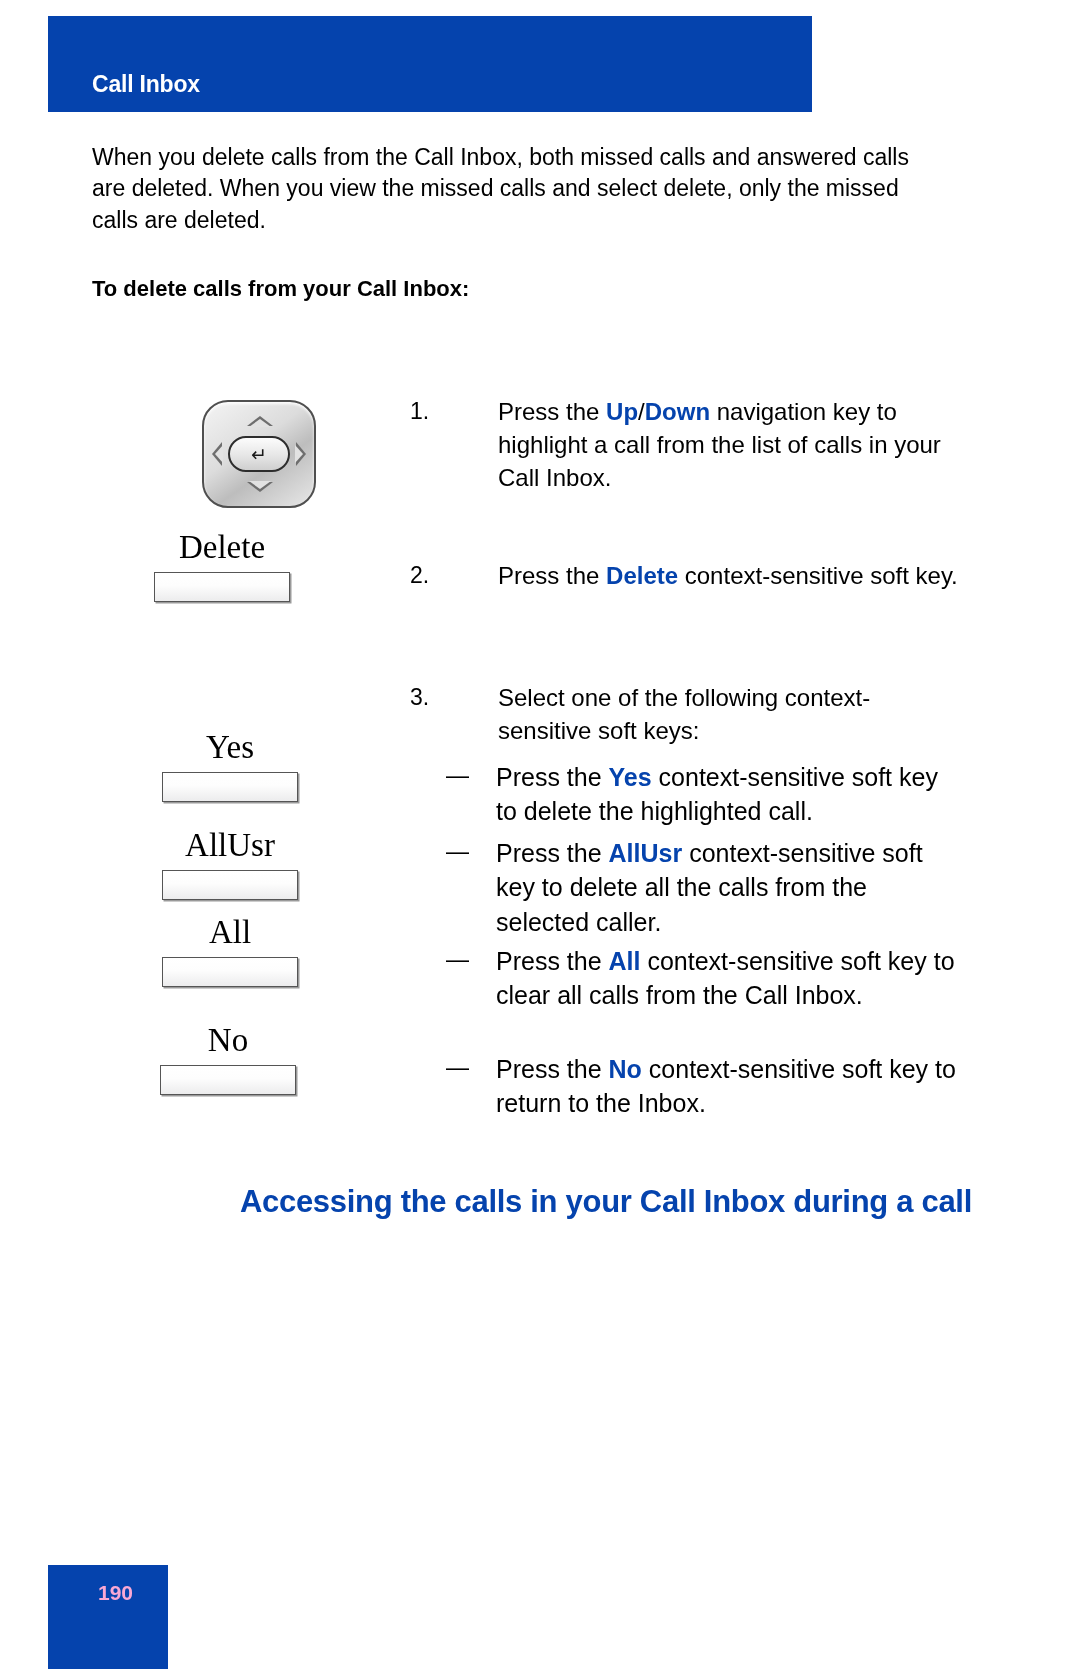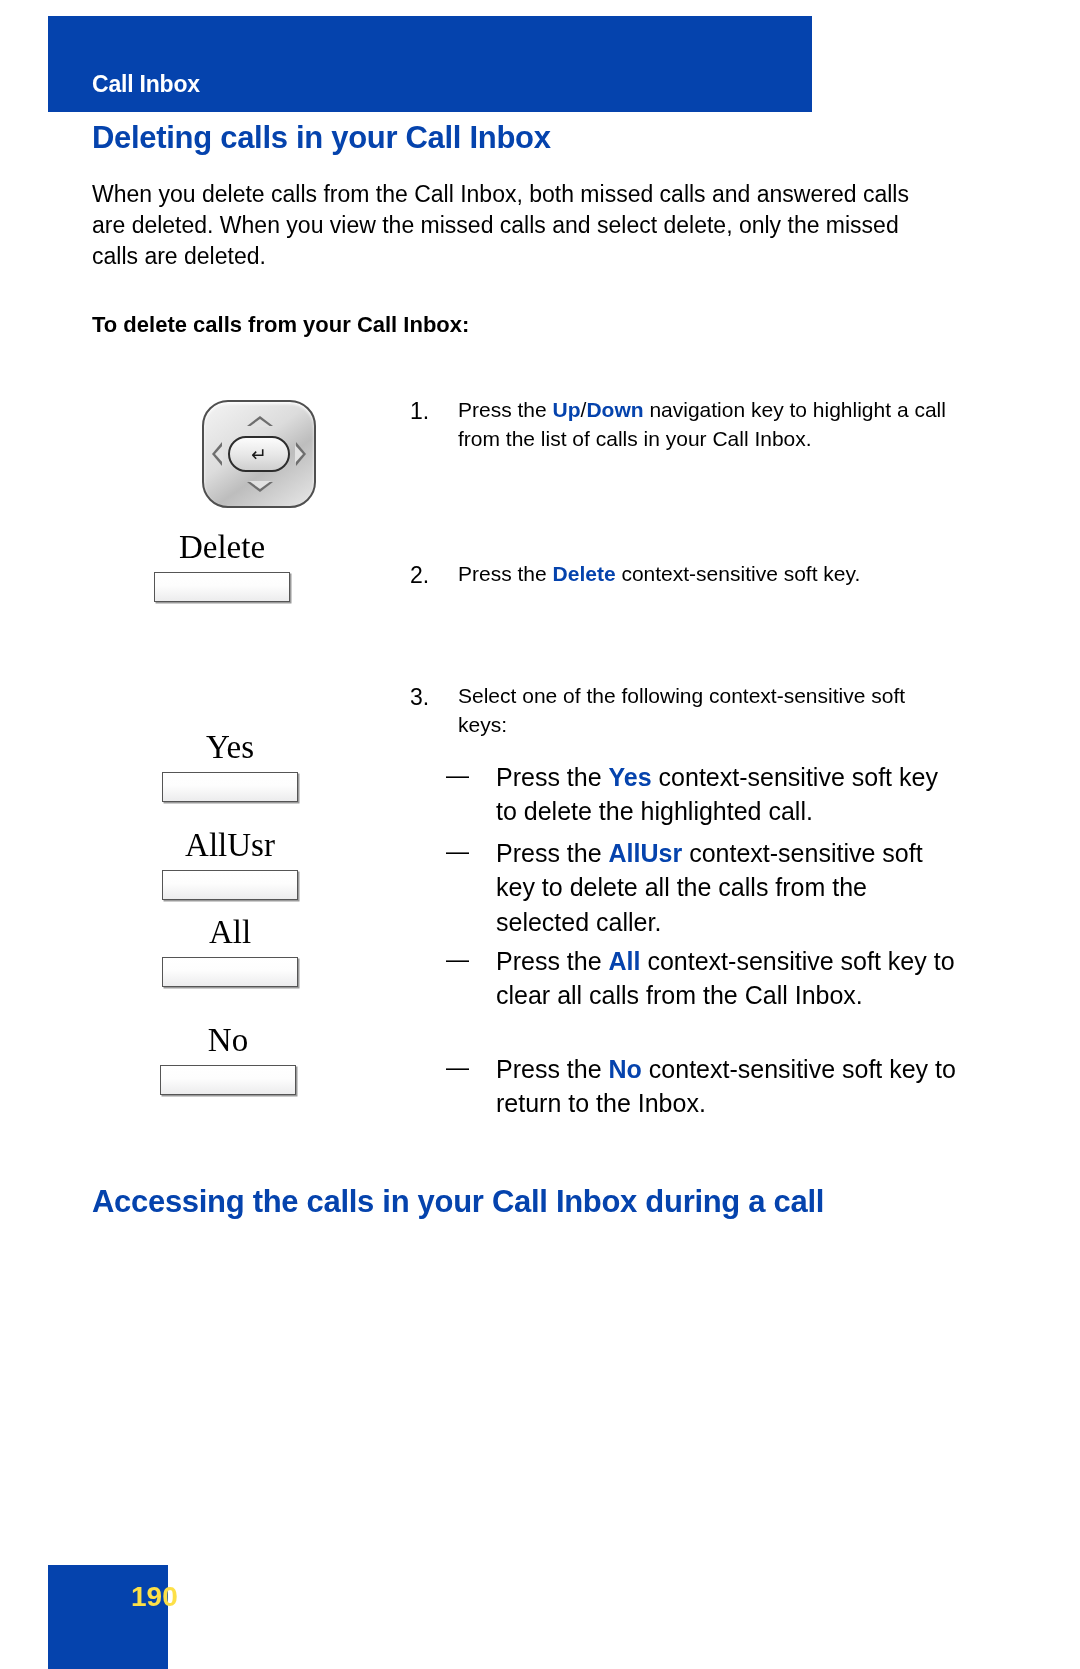--- a/index.html
+++ b/index.html
@@ -214,23 +214,24 @@
   }
   .step .num {
     width: 48px;
     flex: 0 0 48px;
     font-size: 23px;
     color: #000;
     line-height: 1.37;
   }
   .step .txt {
     flex: 1 1 auto;
-    font-size: 21px;
+    font-size: 24px;
     color: #000;
     line-height: 1.37;
+    margin-left: 40px;
   }
 
   .dashitem {
     position: absolute;
     width: 512px;
     display: flex;
   }
   .dashitem .dash {
     width: 50px;
     flex: 0 0 50px;
@@ -256,51 +257,50 @@
     width: 880px;
   }
   h1.section-title-2 {
     margin: 0;
     color: #0543ad;
     font-size: 31px;
     font-weight: bold;
     letter-spacing: -0.3px;
     line-height: 1.2;
     font-family: "Liberation Sans", sans-serif;
+    text-align: right;
   }
 
   
   .footer-block {
     position: absolute;
     left: 48px;
     top: 1565px;
     width: 120px;
     height: 120px;
     background: #0543ad;
   }
   .footer-pageno {
     position: absolute;
     left: 50px;
     top: 16px;
-    color: #fde047;
-    font-size: 28px;
-    font-weight: bold;
-    font-family: "Liberation Sans", sans-serif;
-    margin-left: 33px;
+    color: #f9a8d4;
+    font-size: 21px;
+    font-weight: bold;
+    font-family: "Liberation Sans", sans-serif;
   }
 </style>
 </head>
 <body>
 
 <div class="page-header-bar">
   <div class="page-header-label">Call Inbox</div>
 </div>
 
 <div class="content">
-  <h1 class="section-title">Deleting calls in your Call Inbox</h1>
 
   <p class="body-text">When you delete calls from the Call Inbox, both missed calls and answered calls are deleted. When you view the missed calls and select delete, only the missed calls are deleted.</p>
 
   <p class="sub-head">To delete calls from your Call Inbox:</p>
 </div>
 
 <div class="procedure">
 
   <div class="proc-left">
 

